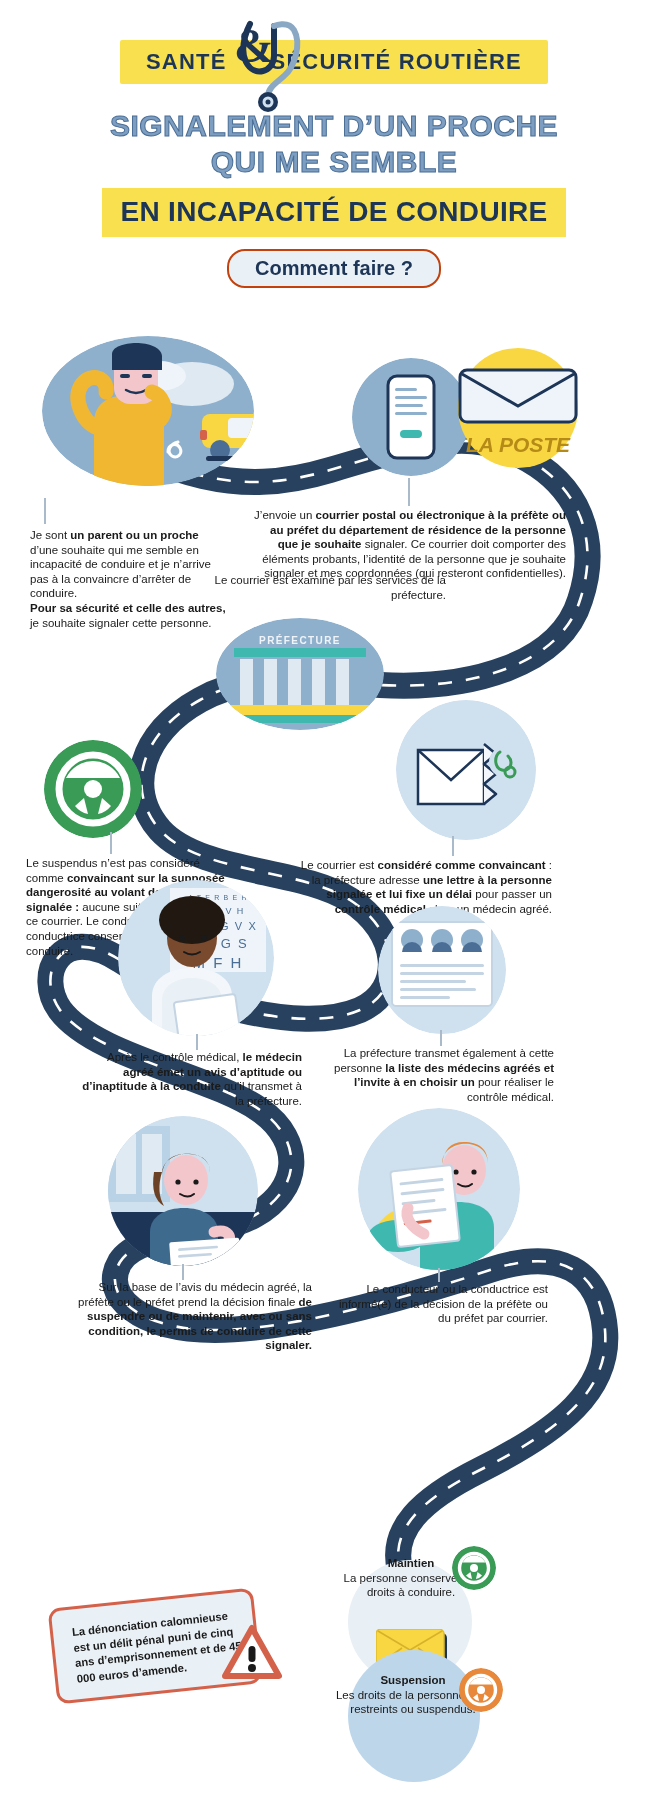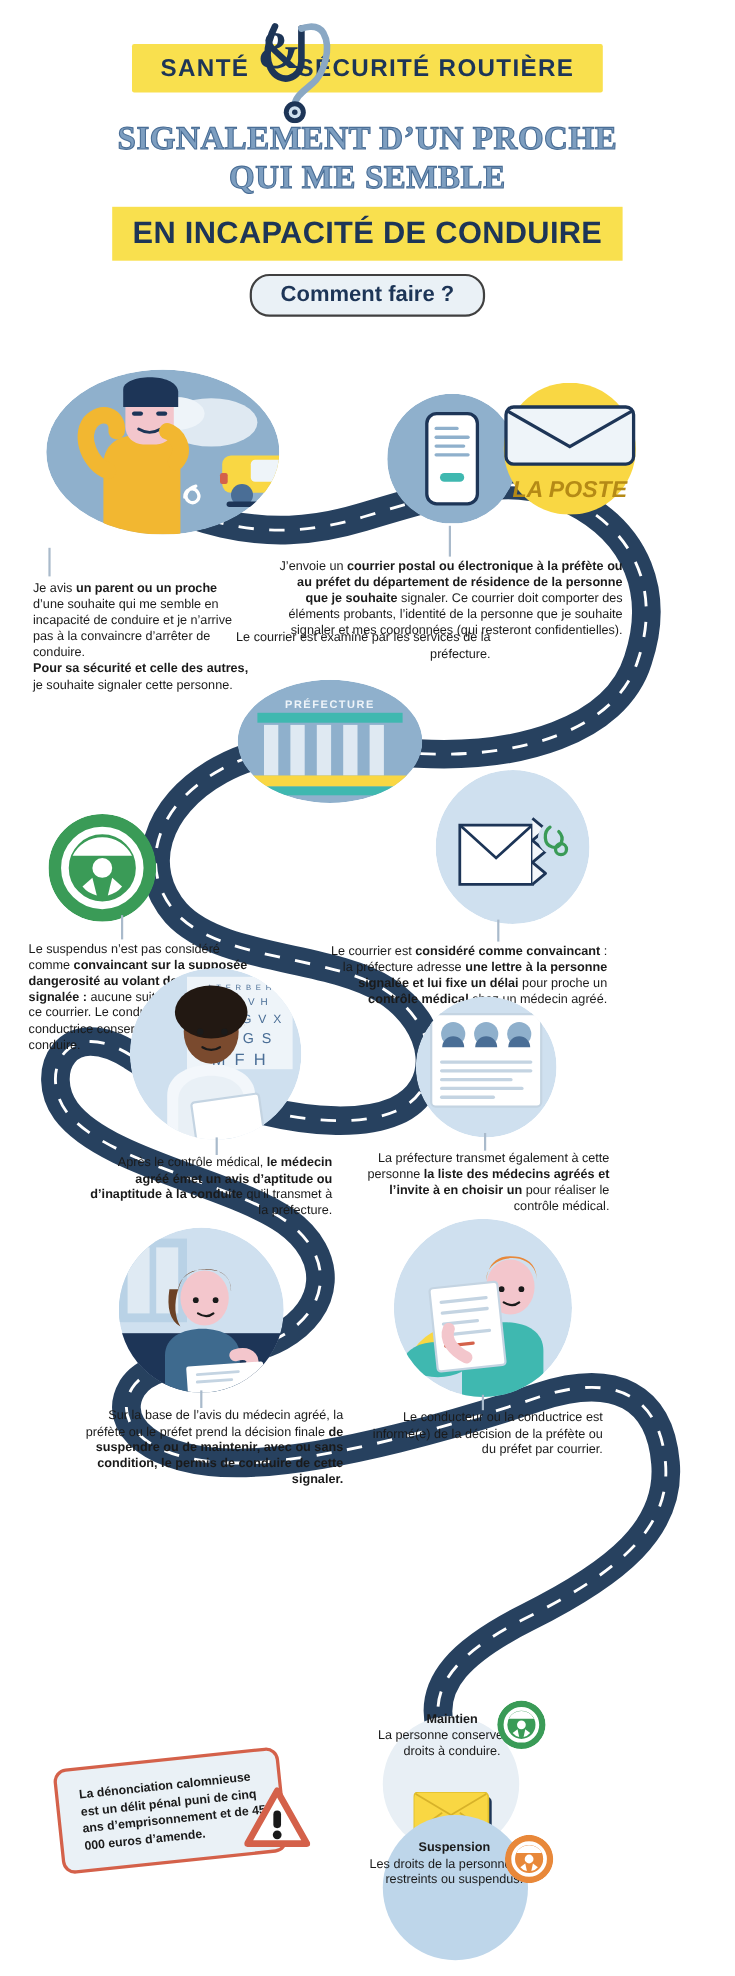--- a/index.html
+++ b/index.html
@@ -22,32 +22,31 @@
     font-size:22px; font-weight:bold; letter-spacing:1.2px; color:#1d3557;
     white-space:nowrap;
   }
   .brand-bar .bt .amp-gap { display:inline-block; width:44px; }
   .stetho { position:absolute; left:50%; top:-24px; transform:translateX(-118px); pointer-events:none; }
 
   .title1 {
     position:absolute; left:0; top:108px; width:668px; text-align:center;
     font-size:30px; font-weight:bold; letter-spacing:.5px; line-height:36px;
     color:#7d9ec0;
-    font-family:Liberation Serif, serif;
     -webkit-text-stroke:1px #4a6e96;
   }
   .title-hl-wrap { position:absolute; left:0; top:188px; width:668px; text-align:center; }
   .title-hl {
     display:inline-block; background:#f9e04e; color:#1d3557;
     font-size:28px; font-weight:bold; letter-spacing:.3px;
     padding:8px 18px 9px;
   }
   .pill-wrap { position:absolute; left:0; top:249px; width:668px; text-align:center; }
   .pill {
-    display:inline-block; background:#eaf1f6; border:2px solid #404040;
+    display:inline-block; background:#eaf1f6; border:2px solid #c2410c;
     border-radius:18px; padding:6px 26px; color:#1d3557;
     font-size:20px; font-weight:bold;
   }
 
   
   .road { position:absolute; left:0; top:0; width:668px; height:1796px; }
 
   
   .circ { position:absolute; border-radius:50%; overflow:hidden; }
 
@@ -166,21 +165,21 @@
       <rect x="160" y="78" width="70" height="34" rx="8" fill="#f9d743"></rect>
       <rect x="186" y="82" width="40" height="20" rx="4" fill="#eef4f9"></rect>
       <rect x="158" y="94" width="7" height="10" rx="2" fill="#d4614a"></rect>
       <circle cx="178" cy="114" r="10" fill="#4a6e96"></circle>
       <circle cx="218" cy="114" r="10" fill="#4a6e96"></circle>
       <rect x="164" y="120" width="62" height="5" rx="2.5" fill="#1d3557"></rect>
     </svg>
   </div>
   <div class="leader" style="left:44px; top:498px; height:26px;"></div>
   <div class="tb small left" style="left:30px; top:528px; width:196px;">
-    <span>Je avis </span><b>un parent ou un proche</b><span> d’une souhaite qui me semble en incapacité de conduire et je n’arrive pas à la convaincre d’arrêter de conduire.</span><br>
+    <span>Je sont </span><b>un parent ou un proche</b><span> d’une souhaite qui me semble en incapacité de conduire et je n’arrive pas à la convaincre d’arrêter de conduire.</span><br>
     <b>Pour sa sécurité et celle des autres,</b><span> je souhaite signaler cette personne.</span>
   </div>
 
   <div class="circ" style="left:352px; top:358px; width:118px; height:118px;">
     <svg width="118" height="118" viewBox="0 0 118 118" xmlns="http://www.w3.org/2000/svg">
       <circle cx="59" cy="59" r="59" fill="#8fb0cc"></circle>
       <rect x="36" y="18" width="46" height="82" rx="9" fill="#ffffff" stroke="#1d3557" stroke-width="3"></rect>
       <rect x="43" y="30" width="22" height="3" rx="1.5" fill="#8fb0cc"></rect>
       <rect x="43" y="38" width="32" height="3" rx="1.5" fill="#8fb0cc"></rect>
       <rect x="43" y="46" width="28" height="3" rx="1.5" fill="#8fb0cc"></rect>
@@ -240,21 +239,21 @@
       <path d="M22 50 L88 50 L88 104 L22 104 Z" fill="#ffffff" stroke="#1d3557" stroke-width="2.5"></path>
       <path d="M22 50 L55 80 L88 50" stroke="#1d3557" stroke-width="2.5" fill="none"></path>
       <path d="M88 44 l12 10 l-12 10 l12 10 l-12 10 l12 10 l-12 10" fill="#f3f7fb" stroke="#1d3557" stroke-width="2.5" stroke-linejoin="round"></path>
       <circle cx="108" cy="62" r="15" fill="#cfe0ef"></circle>
       <path d="M104 52 C98 56 98 68 106 70 C114 72 118 62 112 56" stroke="#3a9b57" stroke-width="3" fill="none" stroke-linecap="round"></path>
       <circle cx="114" cy="72" r="5" fill="none" stroke="#3a9b57" stroke-width="3"></circle>
     </svg>
   </div>
   <div class="leader" style="left:452px; top:836px; height:20px;"></div>
   <div class="tb small center" style="left:300px; top:858px; width:252px;">
-    <span>Le courrier est </span><b>considéré comme convaincant</b><span> : la préfecture adresse </span><b>une lettre à la personne signalée et lui fixe un délai</b><span> pour proche un </span><b>contrôle médical</b><span> chez un médecin agréé.</span>
+    <span>Le courrier est </span><b>considéré comme convaincant</b><span> : la préfecture adresse </span><b>une lettre à la personne signalée et lui fixe un délai</b><span> pour passer un </span><b>contrôle médical</b><span> chez un médecin agréé.</span>
   </div>
 
   <div class="circ" style="left:118px; top:880px; width:156px; height:156px;">
     <svg width="156" height="156" viewBox="0 0 156 156" xmlns="http://www.w3.org/2000/svg">
       <circle cx="78" cy="78" r="78" fill="#cfe0ef"></circle>
       <rect x="52" y="8" width="96" height="84" fill="#eef4f9"></rect>
       <g font-family="Liberation Sans, sans-serif" fill="#4a6e96" text-anchor="middle">
         <text x="100" y="20" font-size="7" letter-spacing="1.2">A T E R B E H</text>
         <text x="100" y="34" font-size="9" letter-spacing="1.4">T D C V H</text>
         <text x="100" y="50" font-size="11" letter-spacing="1.6">N E K G V X</text>

